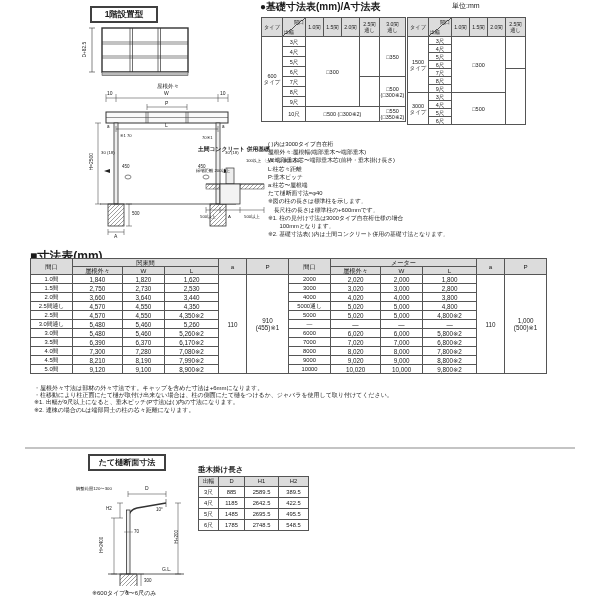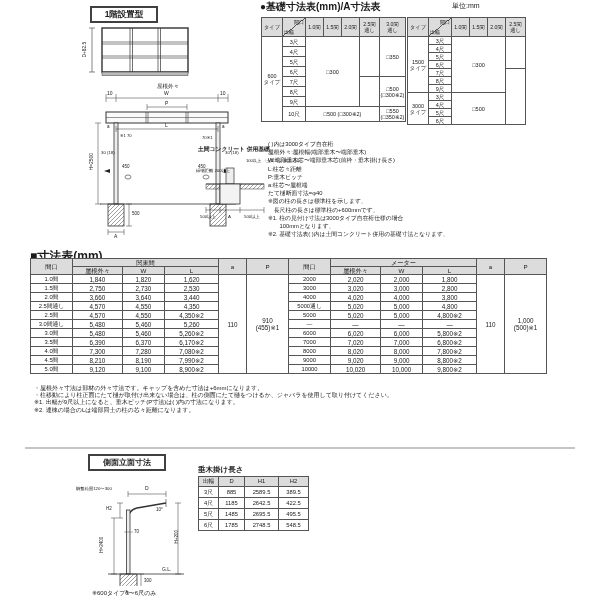--- a/index.html
+++ b/index.html
@@ -462,21 +462,21 @@
 
 <div class="abs notes" style="left:34px;top:385px;width:540px">
     <div>・屋根外々寸法は部材の外々寸法です。キャップを含めた寸法は+6mmになります。</div>
     <div>・柱移動により柱正面にたて樋が取付け出来ない場合は、柱の側面にたて樋をつけるか、ジャバラを使用して取り付けてください。</div>
     <div>※1. 出幅が9尺以上になると、垂木ピッチ(P寸法)は( )内の寸法になります。</div>
     <div>※2. 連棟の場合のLは端部同士の柱の芯々距離になります。</div>
   </div>
 
 <div class="abs divider" style="left:25px;top:447px;width:550px;height:2px"></div>
 
-<div class="abs titlebox" style="left:88px;top:454px;width:74px;height:13px;font-size:8px;line-height:13px">側面立面寸法</div>
+<div class="abs titlebox" style="left:88px;top:454px;width:74px;height:13px;font-size:8px;line-height:13px">たて樋断面寸法</div>
 
 <div class="abs" style="left:58px;top:474px;width:150px;height:112px">
   <svg width="150" height="112">
 
     <line x1="70" y1="20" x2="108" y2="20" stroke="#333" stroke-width="0.5"></line>
     <line x1="70" y1="17" x2="70" y2="23" stroke="#333" stroke-width="0.5"></line>
     <line x1="108" y1="17" x2="108" y2="23" stroke="#333" stroke-width="0.5"></line>
 
     <path d="M70 44 Q71 36 79 34 L108 29" fill="none" stroke="#333" stroke-width="1.4"></path>
     <line x1="108" y1="25" x2="108" y2="33" stroke="#333" stroke-width="0.6"></line>

